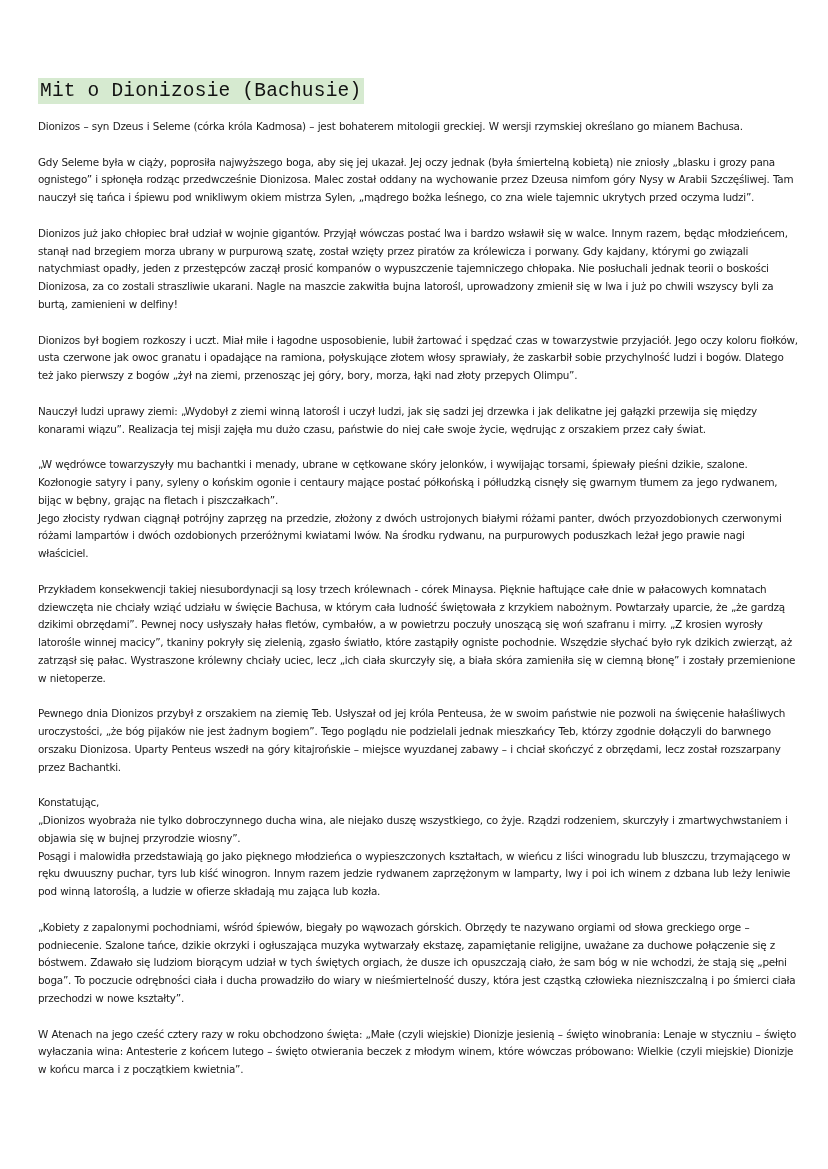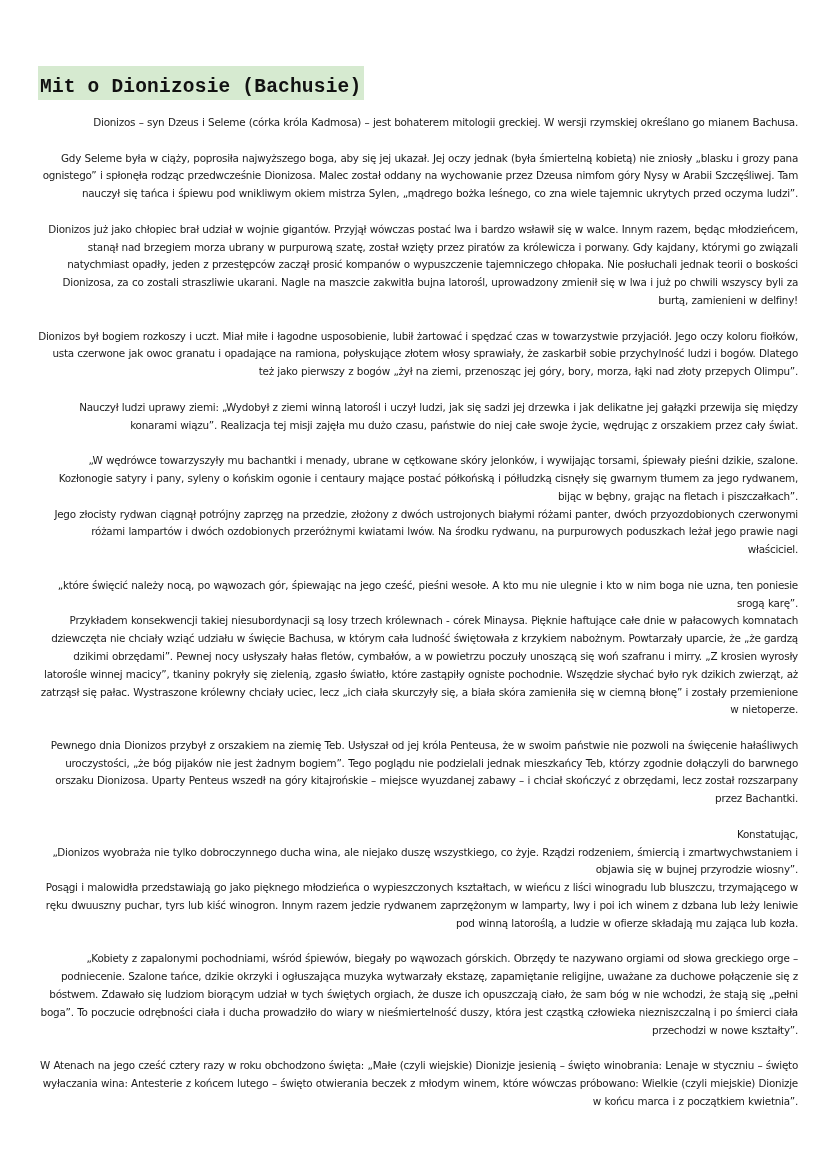--- a/index.html
+++ b/index.html
@@ -1,38 +1,37 @@
 <!DOCTYPE html>
 <html><head>
 <meta charset="utf-8">
 <style>
   html, body { margin: 0; padding: 0; background: #ffffff; }
   body { width: 828px; height: 1169px; overflow: hidden; position: relative; }
   .page { position: absolute; left: 38px; top: 66px; width: 760px; }
   .title {
     display: inline-block;
     font-family: "Liberation Mono", "DejaVu Sans Mono", monospace;
-    font-weight: bold;
+    font-weight: normal;
     font-size: 19.5px;
     line-height: 24px;
     color: #111111;
     background: #d6ead0;
-    padding: 9px 3px 1px 2px;
-    margin: 0 0 14px 0;
+    padding: 1px 3px 1px 2px;
+    margin: 12px 0 14px 0;
     letter-spacing: 0.2px;
   }
   .para {
     font-family: "DejaVu Sans", sans-serif;
     font-size: 10.4px;
     line-height: 17.8px;
     color: #1a1a1a;
     margin: 0 0 17.8px 0;
     letter-spacing: -0.25px;
     word-spacing: 0.4px;
-    text-align: right;
   }
   .para .line { display: block; }
 </style>
 </head>
 <body>
 
 <div class="page">
   <div class="title">Mit o Dionizosie (Bachusie)</div>
 
   <div id="paragraphs">
@@ -49,29 +48,28 @@
       <span class="line">Dionizos był bogiem rozkoszy i uczt. Miał miłe i łagodne usposobienie, lubił żartować i spędzać czas w towarzystwie przyjaciół. Jego oczy koloru fiołków, usta czerwone jak owoc granatu i opadające na ramiona, połyskujące złotem włosy sprawiały, że zaskarbił sobie przychylność ludzi i bogów. Dlatego też jako pierwszy z bogów „żył na ziemi, przenosząc jej góry, bory, morza, łąki nad złoty przepych Olimpu”.</span>
     </p>
     <p class="para">
       <span class="line">Nauczył ludzi uprawy ziemi: „Wydobył z ziemi winną latorośl i uczył ludzi, jak się sadzi jej drzewka i jak delikatne jej gałązki przewija się między konarami wiązu”. Realizacja tej misji zajęła mu dużo czasu, państwie do niej całe swoje życie, wędrując z orszakiem przez cały świat.</span>
     </p>
     <p class="para">
       <span class="line">„W wędrówce towarzyszyły mu bachantki i menady, ubrane w cętkowane skóry jelonków, i wywijając torsami, śpiewały pieśni dzikie, szalone. Kozłonogie satyry i pany, syleny o końskim ogonie i centaury mające postać półkońską i półludzką cisnęły się gwarnym tłumem za jego rydwanem, bijąc w bębny, grając na fletach i piszczałkach”.</span>
       <span class="line">Jego złocisty rydwan ciągnął potrójny zaprzęg na przedzie, złożony z dwóch ustrojonych białymi różami panter, dwóch przyozdobionych czerwonymi różami lampartów i dwóch ozdobionych przeróżnymi kwiatami lwów. Na środku rydwanu, na purpurowych poduszkach leżał jego prawie nagi właściciel.</span>
     </p>
     <p class="para">
-      <span class="line">„które święcić należy nocą, po wąwozach gór, śpiewając na jego cześć, pieśni wesołe. A kto mu nie ulegnie i kto w nim boga nie uzna, ten poniesie srogą karę”.</span>
       <span class="line">Przykładem konsekwencji takiej niesubordynacji są losy trzech królewnach - córek Minaysa. Pięknie haftujące całe dnie w pałacowych komnatach dziewczęta nie chciały wziąć udziału w święcie Bachusa, w którym cała ludność świętowała z krzykiem nabożnym. Powtarzały uparcie, że „że gardzą dzikimi obrzędami”. Pewnej nocy usłyszały hałas fletów, cymbałów, a w powietrzu poczuły unoszącą się woń szafranu i mirry. „Z krosien wyrosły latorośle winnej macicy”, tkaniny pokryły się zielenią, zgasło światło, które zastąpiły ogniste pochodnie. Wszędzie słychać było ryk dzikich zwierząt, aż zatrząsł się pałac. Wystraszone królewny chciały uciec, lecz „ich ciała skurczyły się, a biała skóra zamieniła się w ciemną błonę” i zostały przemienione w nietoperze.</span>
     </p>
     <p class="para">
       <span class="line">Pewnego dnia Dionizos przybył z orszakiem na ziemię Teb. Usłyszał od jej króla Penteusa, że w swoim państwie nie pozwoli na święcenie hałaśliwych uroczystości, „że bóg pijaków nie jest żadnym bogiem”. Tego poglądu nie podzielali jednak mieszkańcy Teb, którzy zgodnie dołączyli do barwnego orszaku Dionizosa. Uparty Penteus wszedł na góry kitajrońskie – miejsce wyuzdanej zabawy – i chciał skończyć z obrzędami, lecz został rozszarpany przez Bachantki.</span>
     </p>
     <p class="para">
       <span class="line">Konstatując,</span>
-      <span class="line">„Dionizos wyobraża nie tylko dobroczynnego ducha wina, ale niejako duszę wszystkiego, co żyje. Rządzi rodzeniem, śmiercią i zmartwychwstaniem i objawia się w bujnej przyrodzie wiosny”.</span>
+      <span class="line">„Dionizos wyobraża nie tylko dobroczynnego ducha wina, ale niejako duszę wszystkiego, co żyje. Rządzi rodzeniem, skurczyły i zmartwychwstaniem i objawia się w bujnej przyrodzie wiosny”.</span>
       <span class="line">Posągi i malowidła przedstawiają go jako pięknego młodzieńca o wypieszczonych kształtach, w wieńcu z liści winogradu lub bluszczu, trzymającego w ręku dwuuszny puchar, tyrs lub kiść winogron. Innym razem jedzie rydwanem zaprzężonym w lamparty, lwy i poi ich winem z dzbana lub leży leniwie pod winną latoroślą, a ludzie w ofierze składają mu zająca lub kozła.</span>
     </p>
     <p class="para">
       <span class="line">„Kobiety z zapalonymi pochodniami, wśród śpiewów, biegały po wąwozach górskich. Obrzędy te nazywano orgiami od słowa greckiego orge – podniecenie. Szalone tańce, dzikie okrzyki i ogłuszająca muzyka wytwarzały ekstazę, zapamiętanie religijne, uważane za duchowe połączenie się z bóstwem. Zdawało się ludziom biorącym udział w tych świętych orgiach, że dusze ich opuszczają ciało, że sam bóg w nie wchodzi, że stają się „pełni boga”. To poczucie odrębności ciała i ducha prowadziło do wiary w nieśmiertelność duszy, która jest cząstką człowieka niezniszczalną i po śmierci ciała przechodzi w nowe kształty”.</span>
     </p>
     <p class="para">
       <span class="line">W Atenach na jego cześć cztery razy w roku obchodzono święta: „Małe (czyli wiejskie) Dionizje jesienią – święto winobrania: Lenaje w styczniu – święto wyłaczania wina: Antesterie z końcem lutego – święto otwierania beczek z młodym winem, które wówczas próbowano: Wielkie (czyli miejskie) Dionizje w końcu marca i z początkiem kwietnia”.</span>
     </p>
   </div>
 </div>

